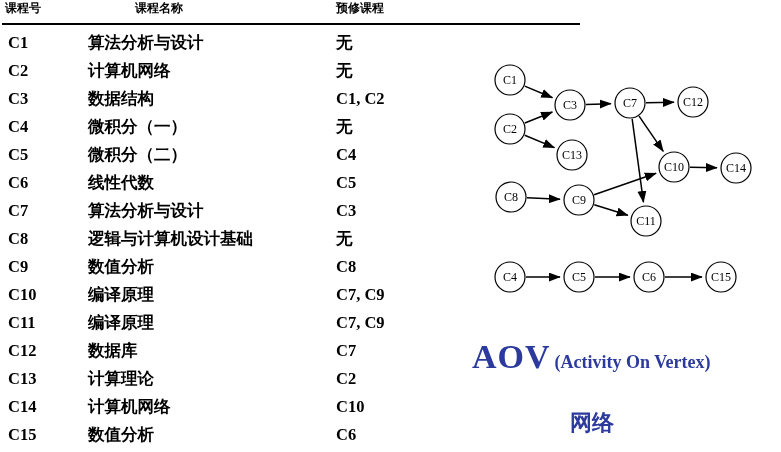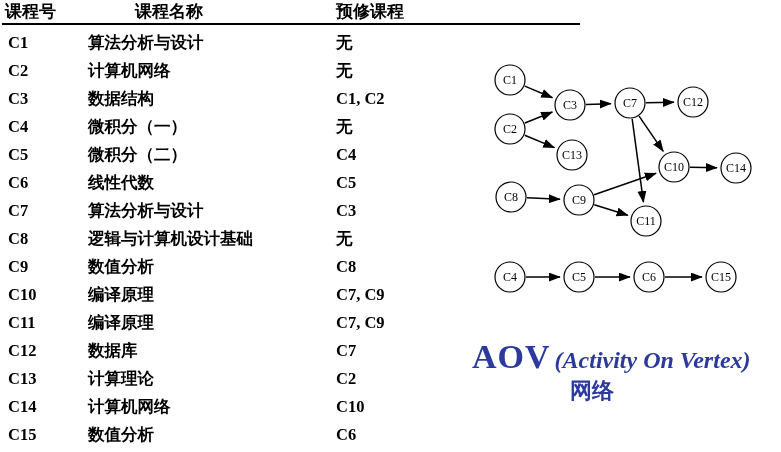--- a/index.html
+++ b/index.html
@@ -23,21 +23,21 @@
     top: 0px;
     width: 585px;
   }
   .thead-row {
     display: flex;
     align-items: flex-start;
     height: 26px;
   }
   .thead-row .th {
     font-weight: bold;
-    font-size: 17px;
+    font-size: 12px;
     color: #000000;
     font-family: "Liberation Serif", serif;
   }
   .col-id   { width: 80px; padding-left: 8px; box-sizing: border-box; }
   .col-name { width: 250px; padding-left: 8px; box-sizing: border-box; }
   .col-pre  { width: 250px; padding-left: 6px; box-sizing: border-box; }
 
   .thead-row .col-id   { padding-left: 5px; }
   .thead-row .col-name { padding-left: 55px; }
   .thead-row .col-pre  { padding-left: 6px; }
@@ -98,27 +98,26 @@
     color: #2b3a9c;
     font-family: "Liberation Serif", serif;
     font-weight: bold;
     white-space: nowrap;
   }
   #aov-caption .aov-main {
     font-size: 34px;
     letter-spacing: 1px;
   }
   #aov-caption .aov-sub {
-    font-size: 24px;
-    font-style: italic;
+    font-size: 18px;
   }
   #network-caption {
     position: absolute;
     left: 570px;
-    top: 376px;
+    top: 408px;
     color: #2b3a9c;
     font-family: "Liberation Serif", serif;
     font-weight: bold;
     font-size: 22px;
   }
 </style>
 </head>
 <body>
 
 <div id="page">

